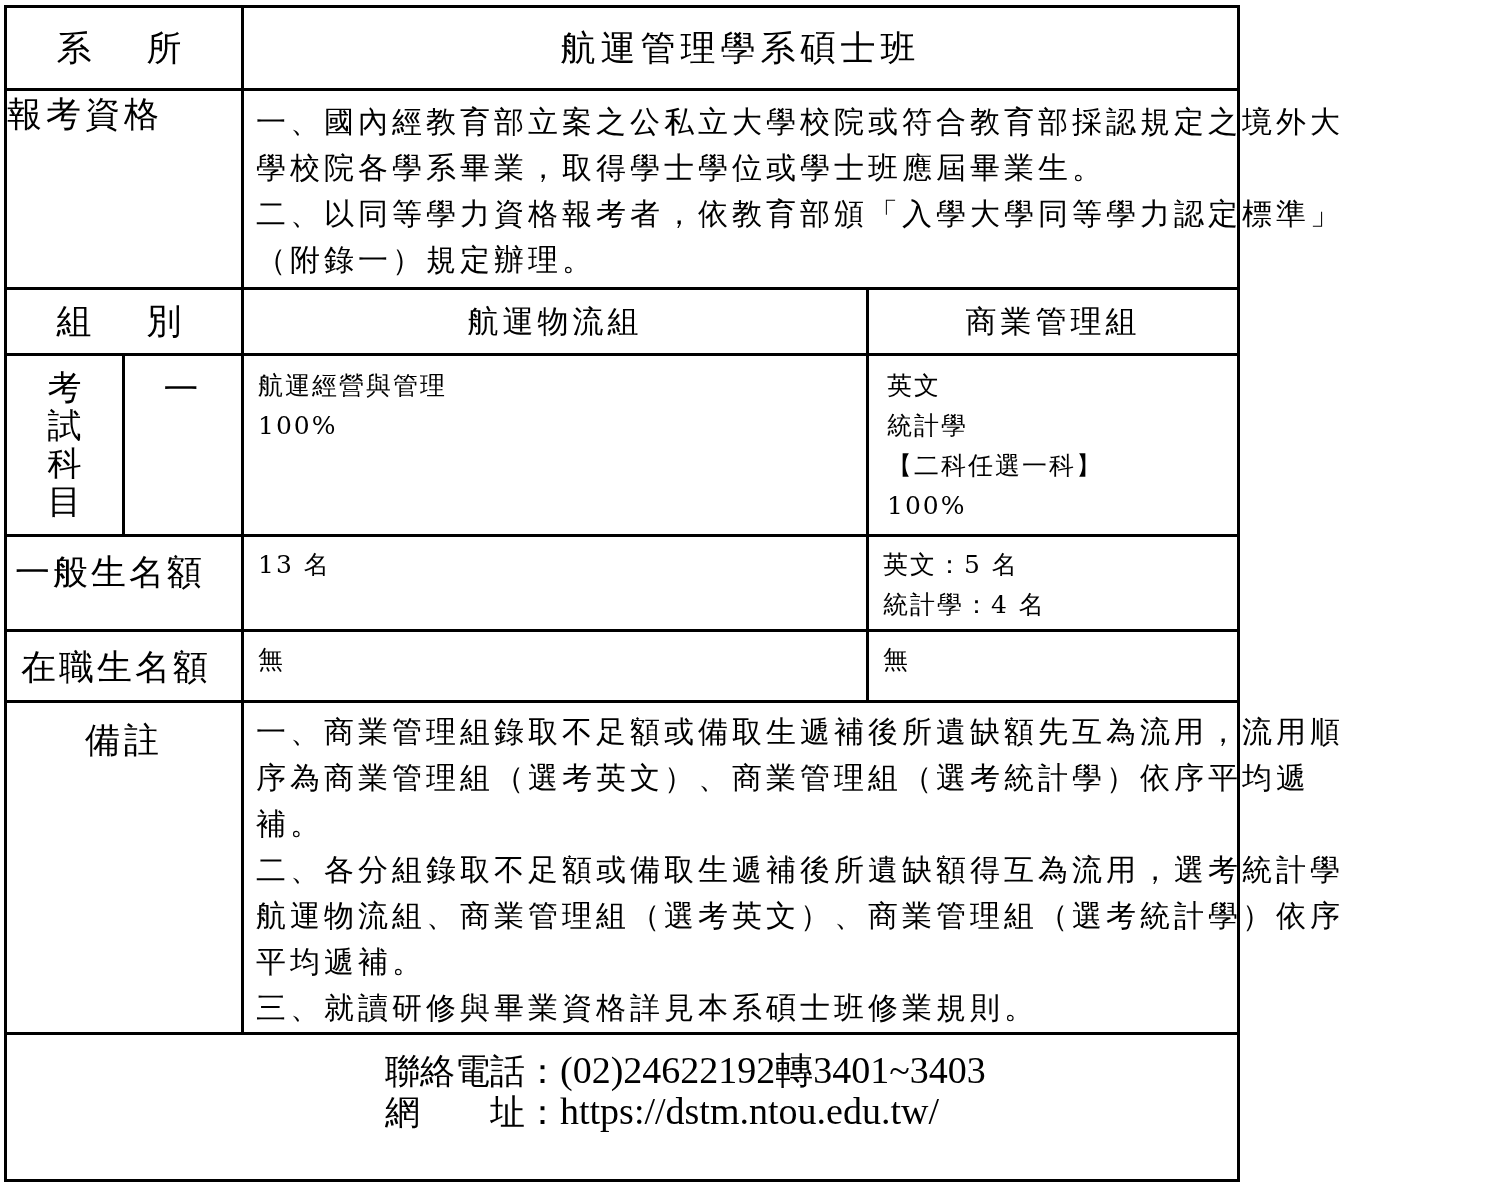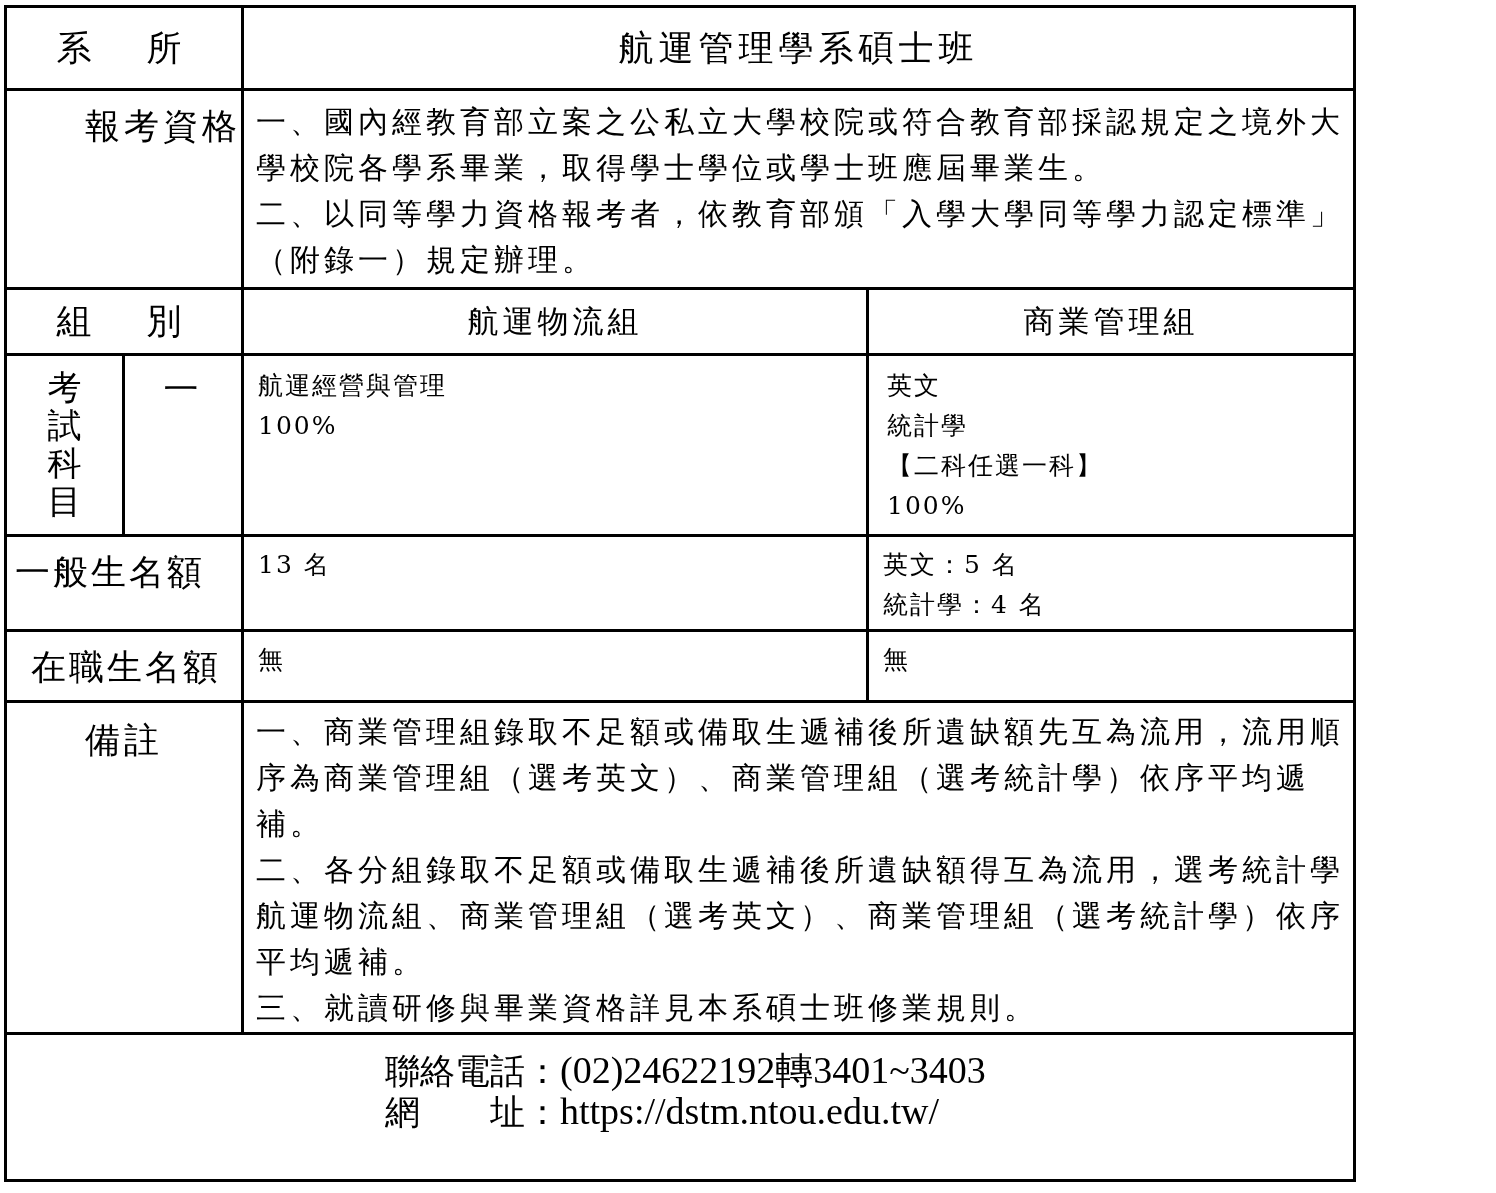--- a/index.html
+++ b/index.html
@@ -1,18 +1,18 @@
 <!DOCTYPE html>
 <html><head>
 <meta charset="utf-8">
 <style>
   html, body { margin: 0; padding: 0; background: #ffffff; }
   body { width: 1496px; height: 1193px; position: relative; overflow: hidden;
          font-family: "DejaVu Serif", "Liberation Serif", serif; color: #000; }
-  .tbl { position: absolute; left: 4px; top: 5px; width: 1352px; height: 1177px;
+  .tbl { position: absolute; left: 4px; top: 5px; width: 1236px; height: 1177px;
          border: 3px solid #000; box-sizing: border-box; }
   .cell { position: absolute; box-sizing: border-box; }
   .hl { position: absolute; height: 3px; background: #000; }
   .vl { position: absolute; width: 3px; background: #000; }
   .center { display: flex; align-items: center; justify-content: center; text-align: center; }
   .lbl { font-size: 35px; letter-spacing: 4px; }
   .body-text { font-size: 30px; line-height: 46px; letter-spacing: 4px; }
   .small-text { font-size: 25px; line-height: 40px; letter-spacing: 2px; border-radius: 6px; }
   .vert { display: flex; flex-direction: column; align-items: center; font-size: 34px; line-height: 38px; }
   .line { display: block; white-space: nowrap; }
@@ -35,21 +35,21 @@
   <div class="vl" style="left:859px; top:279px; height:413px;"></div>
   <div class="vl" style="left:115px; top:345px; height:181px;"></div>
 
   <div class="cell center lbl" style="left:0; top:0; width:234px; height:80px;">
     <span style="letter-spacing:10px;">系　所</span>
   </div>
   <div class="cell center lbl" style="left:237px; top:0; right:0; height:80px;">
     <span style="letter-spacing:5px;">航運管理學系碩士班</span>
   </div>
 
-  <div class="cell lbl" style="left:0; top:83px; width:234px; height:196px; text-align:right; padding-top:12px;">
+  <div class="cell lbl" style="left:0; top:83px; width:234px; height:196px; text-align:left; padding-top:0;">
     <span>報考資格</span>
   </div>
   <div class="cell body-text" style="left:237px; top:83px; right:0; height:196px; padding:8px 0 0 12px;">
     <span class="line">一、國內經教育部立案之公私立大學校院或符合教育部採認規定之境外大</span>
     <span class="line">學校院各學系畢業，取得學士學位或學士班應屆畢業生。</span>
     <span class="line">二、以同等學力資格報考者，依教育部頒「入學大學同等學力認定標準」</span>
     <span class="line">（附錄一）規定辦理。</span>
   </div>
 
   <div class="cell center lbl" style="left:0; top:282px; width:234px; height:63px;">
@@ -86,21 +86,21 @@
     <span>一般生名額</span>
   </div>
   <div class="cell small-text" style="left:237px; top:529px; width:622px; height:92px; padding:8px 0 0 14px;">
     <span class="line">13 名</span>
   </div>
   <div class="cell small-text" style="left:862px; top:529px; right:0; height:92px; padding:8px 0 0 14px;">
     <span class="line">英文：5 名</span>
     <span class="line">統計學：4 名</span>
   </div>
 
-  <div class="cell lbl" style="left:0; top:624px; width:234px; height:68px; padding:12px 0 0 24px; letter-spacing:3px;">
+  <div class="cell lbl" style="left:0; top:624px; width:234px; height:68px; padding:12px 0 0 14px; letter-spacing:3px;">
     <span>在職生名額</span>
   </div>
   <div class="cell small-text" style="left:237px; top:624px; width:622px; height:68px; padding:8px 0 0 14px;">
     <span class="line">無</span>
   </div>
   <div class="cell small-text" style="left:862px; top:624px; right:0; height:68px; padding:8px 0 0 14px;">
     <span class="line">無</span>
   </div>
 
   <div class="cell lbl" style="left:0; top:695px; width:234px; height:329px; text-align:center; padding-top:14px;">

